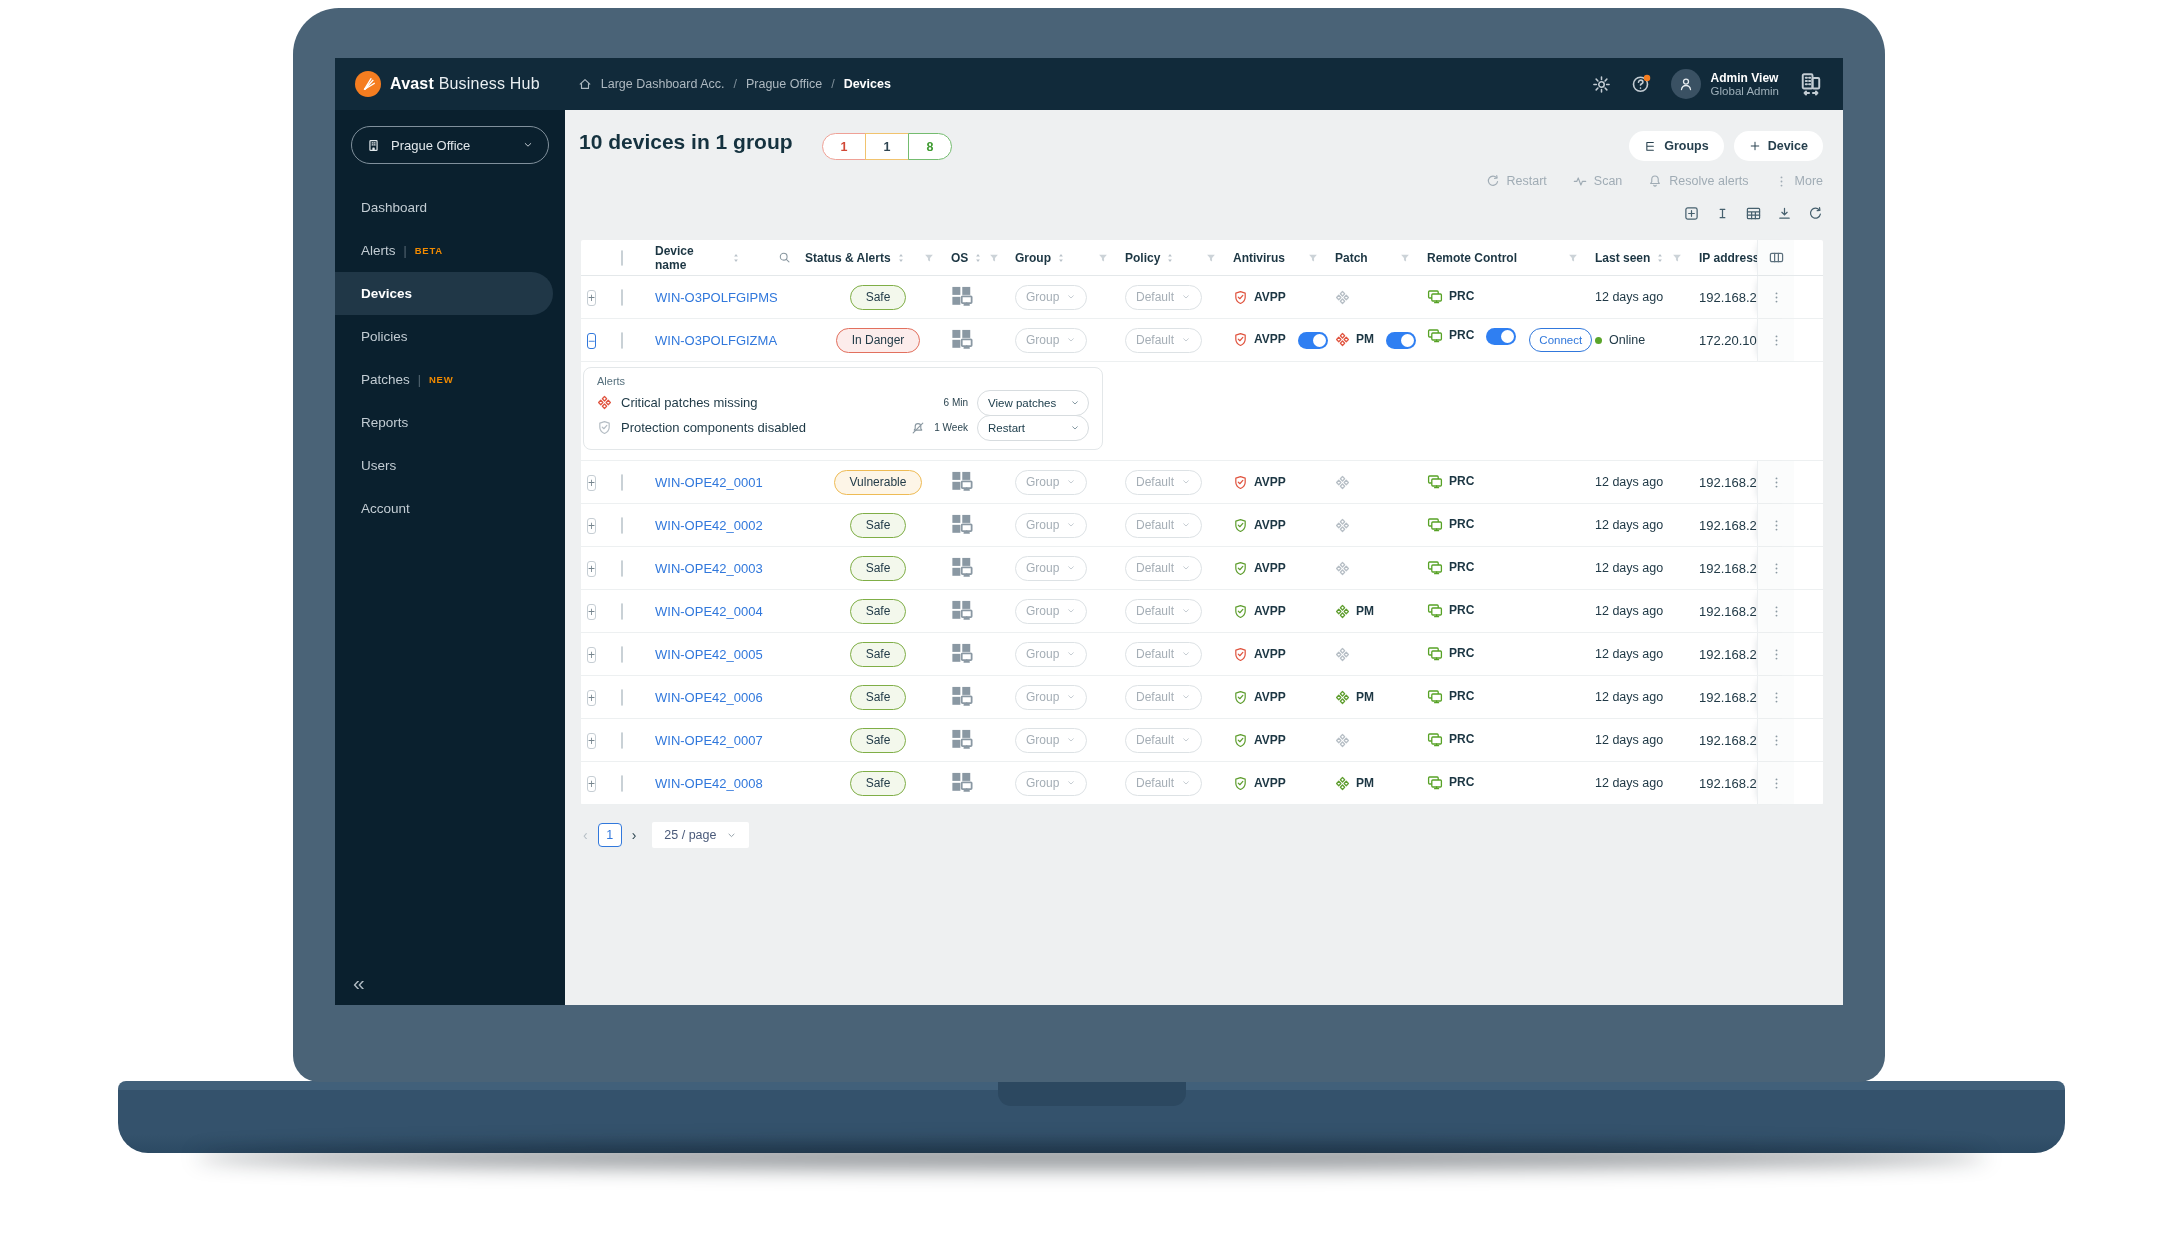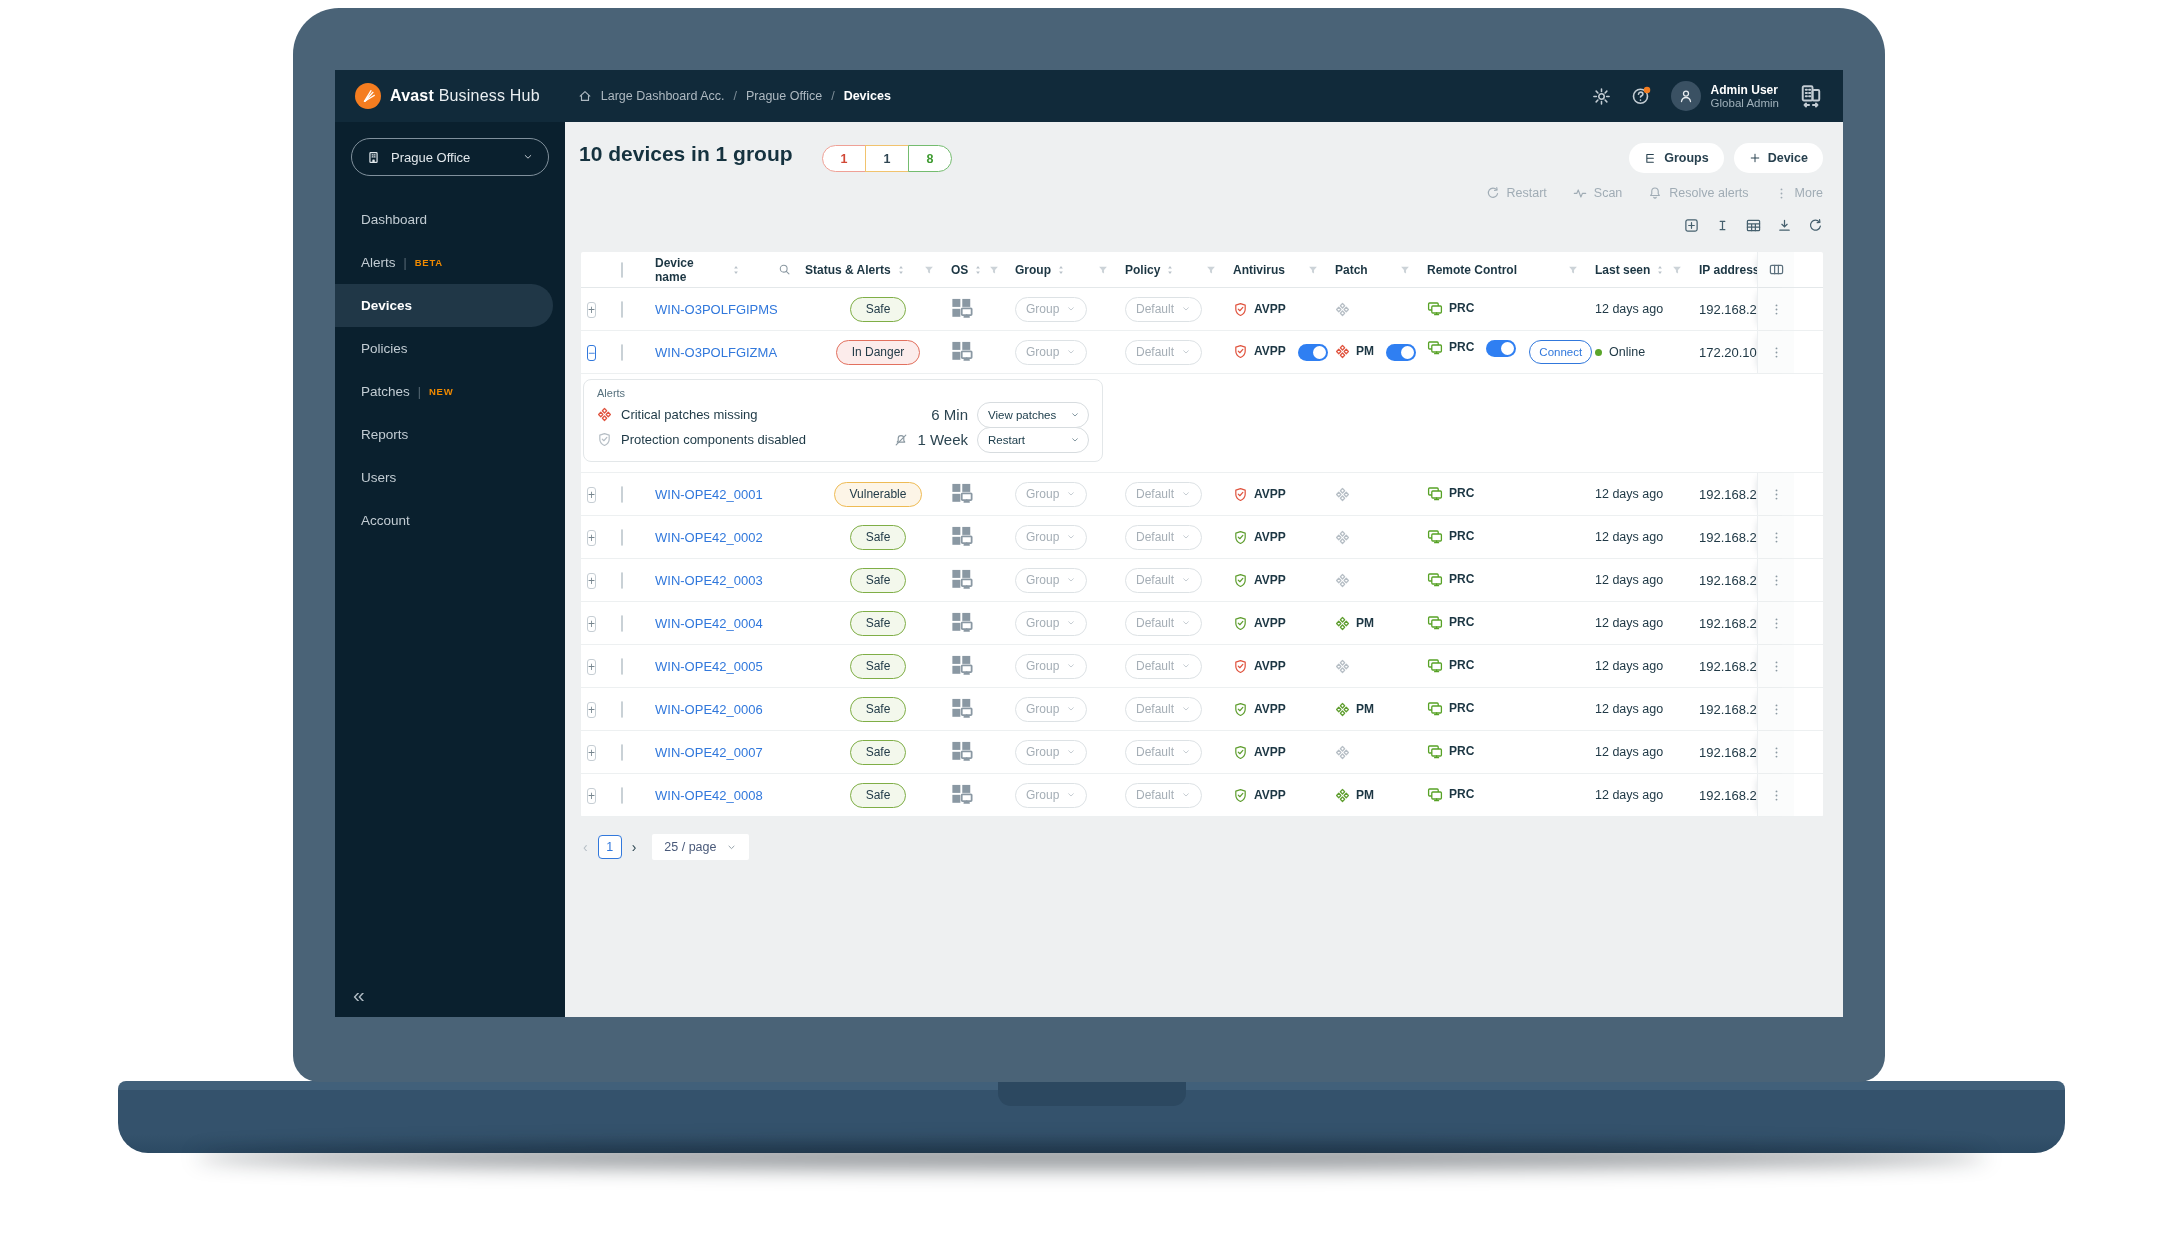--- a/index.html
+++ b/index.html
@@ -5,21 +5,21 @@
   html,body{margin:0;padding:0;background:#fff;}
   body{width:2176px;height:1246px;position:relative;font-family:"Liberation Sans","DejaVu Sans",sans-serif;-webkit-font-smoothing:antialiased;}
   .ic{display:inline-flex;align-items:center;justify-content:center;flex:none;}
   .ic svg{width:var(--s,16px);height:var(--s,16px);display:block;}
 
   
   .lid{position:absolute;left:293px;top:8px;width:1592px;height:1074px;background:#4a6377;border-radius:46px 46px 26px 26px;}
   .base{position:absolute;left:118px;top:1081px;width:1947px;height:72px;background:linear-gradient(#41607a 0 9px,#34526c 9px 74%,#2c4a63);border-radius:8px 8px 30px 30px;}
   .base::before{content:"";position:absolute;left:50%;top:0;transform:translateX(-50%);width:188px;height:25px;background:#2c4860;border-radius:0 0 13px 13px;}
   .base::after{content:"";position:absolute;left:4%;bottom:-16px;width:92%;height:24px;background:rgba(10,20,28,.45);border-radius:50%;filter:blur(10px);}
-  .screen{position:absolute;left:42px;top:62px;width:1508px;height:947px;background:#eef0f1;overflow:hidden;}
+  .screen{position:absolute;left:42px;top:50px;width:1508px;height:947px;background:#eef0f1;overflow:hidden;}
 
   
   .app-header{position:absolute;left:0;top:0;right:0;height:52px;background:#112a3a;display:flex;align-items:center;padding:0 20px;box-sizing:border-box;color:#fff;}
   .logo-mark{width:26px;height:26px;border-radius:50%;background:#f57d20;display:flex;align-items:center;justify-content:center;margin-right:9px;}
   .logo-text{font-size:16px;color:#fff;letter-spacing:.2px;}
   .logo-text b{font-weight:700;}
   .logo-text span{font-weight:300;color:#e9eef1;}
   .crumbs{display:flex;align-items:center;gap:9px;margin-left:38px;font-size:12.5px;color:#aeb9c1;}
   .crumbs .sep{color:#7d8d98;}
   .crumbs .last{color:#fff;font-weight:700;}
@@ -93,21 +93,21 @@
   .online-dot{width:7px;height:7px;border-radius:50%;background:#5aa52a;margin-right:7px;}
   .seen{display:flex;align-items:center;font-size:12.5px;font-weight:400;}
   .kebab{color:#8a98a1;cursor:pointer;}
 
   
   .alert-wrap{border-bottom:1px solid #edf0f1;padding:5px 0 10px 2px;}
   .alert-box{width:520px;border:1px solid #e3e7e9;border-radius:8px;padding:7px 13px 9px;box-sizing:border-box;background:#fff;}
   .alert-title{font-size:11px;color:#56707d;margin-bottom:3px;}
   .alert-row{display:flex;align-items:center;height:25px;gap:9px;font-size:13px;color:#1d3845;}
   .alert-right{margin-left:auto;display:flex;align-items:center;gap:9px;}
-  .alert-age{font-size:15px;color:#2c4551;}
+  .alert-age{font-size:10px;color:#2c4551;}
   .mutebell{color:#8a98a1;}
   .alert-btn{height:24px;border:1px solid #d7dcdf;border-radius:13px;display:flex;align-items:center;background:#fff;cursor:pointer;}
   .alert-btn .lbl{padding:0 10px;font-size:11.5px;color:#20404e;min-width:72px;}
   .alert-btn .chev{color:#69818d;padding-right:8px;}
 
   
   .pager{position:absolute;left:18px;top:712px;display:flex;align-items:center;gap:10px;}
   .pg-prev{color:#b6bfc6;font-size:14px;cursor:pointer;}
   .pg-next{color:#2c4551;font-size:14px;cursor:pointer;}
   .pg-num{width:22px;height:22px;border:1.4px solid #3178dc;border-radius:4px;color:#3178dc;font-size:12.5px;display:flex;align-items:center;justify-content:center;background:#fff;cursor:pointer;}
@@ -160,21 +160,21 @@
               </svg>
             </span>
           <div class="userbox">
             <span class="avatar ic" style="--s:16px">
                 <svg viewBox="0 0 16 16" fill="none" stroke="currentColor" stroke-width="1.3" stroke-linecap="round" stroke-linejoin="round">
                   <circle cx="8" cy="5.6" r="2.5"></circle>
                   <path d="M3.5 13.5c.5-2.7 2.2-4 4.5-4s4 1.3 4.5 4"></path>
                 </svg>
               </span>
             <span>
-              <div class="uname">Admin User</div>
+              <div class="uname">Admin View</div>
               <div class="urole">Global Admin</div>
             </span>
           </div>
           <span class="ic hdr-ic" style="--s:24px">
               <svg viewBox="0 0 16 16" fill="none" stroke="currentColor" stroke-width="1.3" stroke-linecap="round" stroke-linejoin="round">
                 <rect x="2.5" y="1.5" width="6.5" height="9.5" rx=".8"></rect>
                 <rect x="9" y="4" width="4.5" height="7" rx=".8"></rect>
                 <path d="M4.5 3.8h.8M6.7 3.8h.8M4.5 6h.8M6.7 6h.8M4.5 8.2h.8M6.7 8.2h.8M6.7 14h-3m1-1-1 1 1 1M9.3 14h3m-1-1 1 1-1 1"></path>
               </svg>
             </span>

